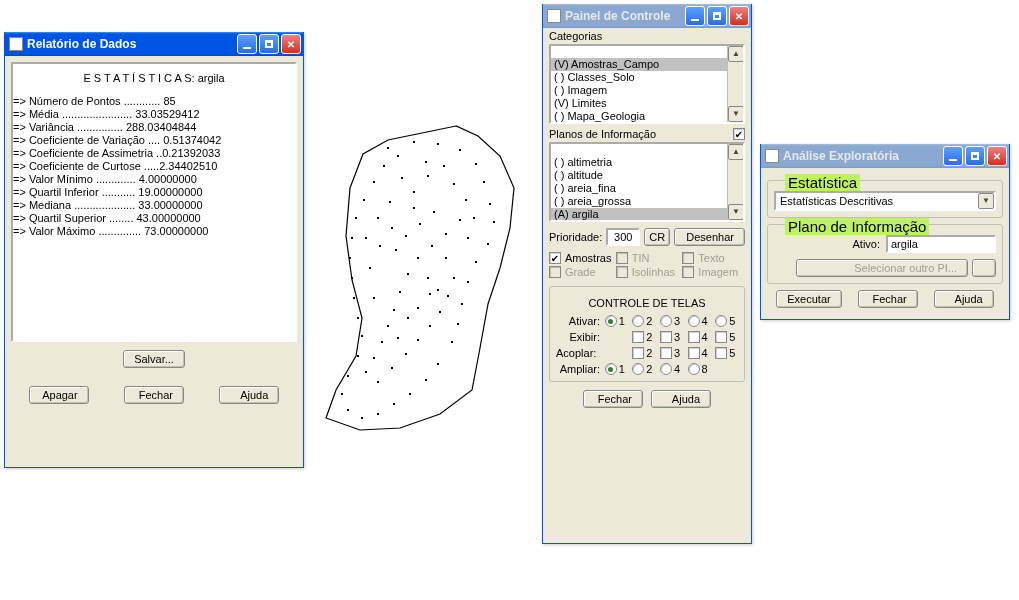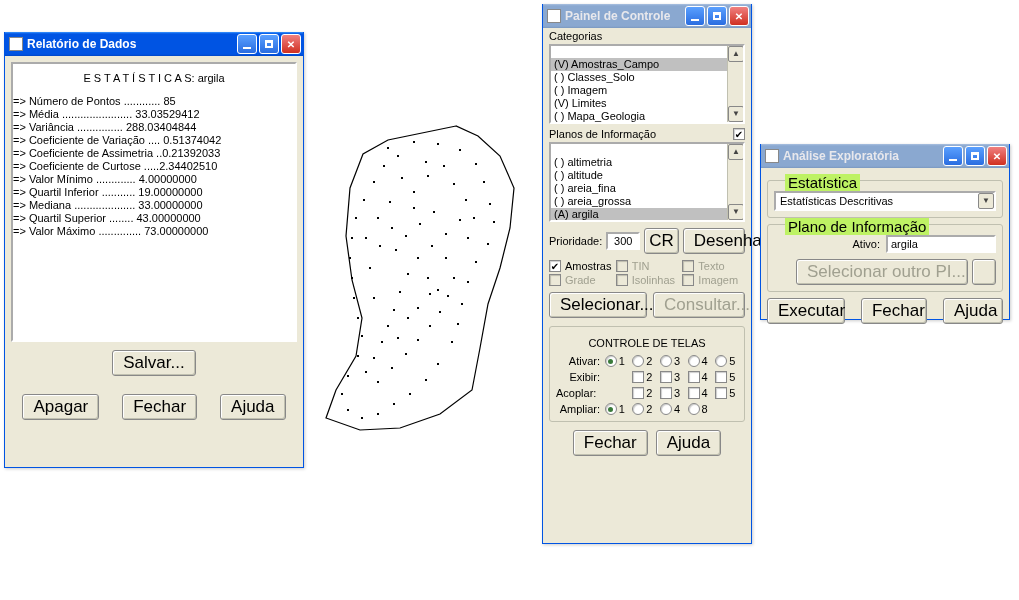--- a/index.html
+++ b/index.html
@@ -60,21 +60,21 @@
   .sunken {
     background: #fff;
     border: 2px inset #fff;
   }
   .button {
     background: #ece9d8;
     border: 1px solid #888;
     border-radius: 3px;
     padding: 2px 10px;
     min-width: 60px;
-    font-size: 17px;
+    font-size: 11px;
     text-align: right;
     cursor: default;
     box-shadow: inset 1px 1px 0 #fff, inset -1px -1px 0 #c0c0b0;
   }
   .button.disabled { color: #a0a090; }
   .group-inner-border {
     border: 1px solid #c0c0b0;
     border-radius: 3px;
     position: relative;
     padding: 10px 6px 6px 6px;
@@ -389,24 +389,20 @@
       <label class="checkbox">
           <span class="cbox disabled"></span>
           <span class="label-disabled">Isolinhas</span>
         </label>
       <label class="checkbox">
           <span class="cbox disabled"></span>
           <span class="label-disabled">Imagem</span>
         </label>
     </div>
 
-    <div style="display:flex; gap:6px; justify-content:center; margin:6px 0;">
-      <div class="button">Selecionar...</div>
-      <div class="button disabled">Consultar...</div>
-    </div>
 
     <div class="group-inner-border" style="margin-top:8px;">
       <div style="text-align:center; margin-bottom:6px;">CONTROLE DE TELAS</div>
       <div id="screen-rows" style="display:grid; grid-template-columns:44px repeat(5, 1fr); gap:4px 2px; align-items:center;">
           <div style="text-align: right;">Ativar:</div>
           <div style="display: flex; align-items: center; justify-content: center; gap: 2px;">
             <span class="rcircle">
               <span class="dot"></span>
             </span>
             <span>1</span>

